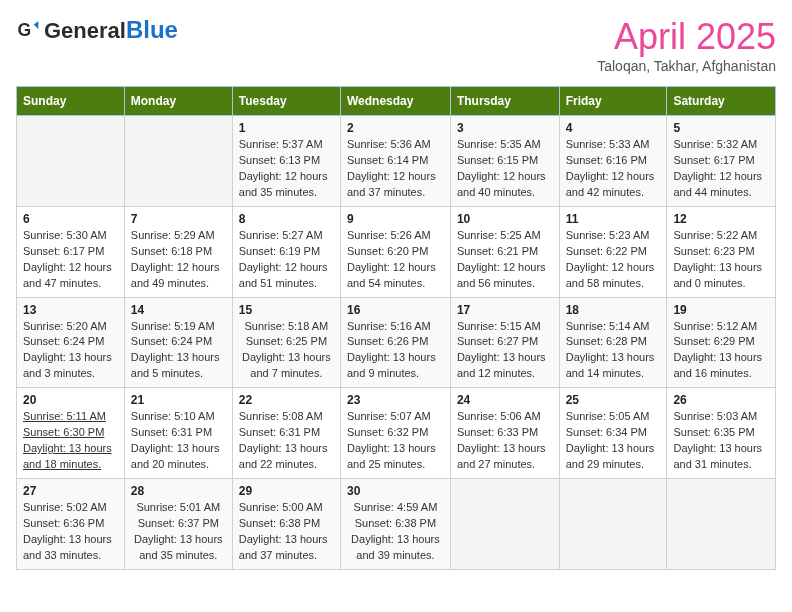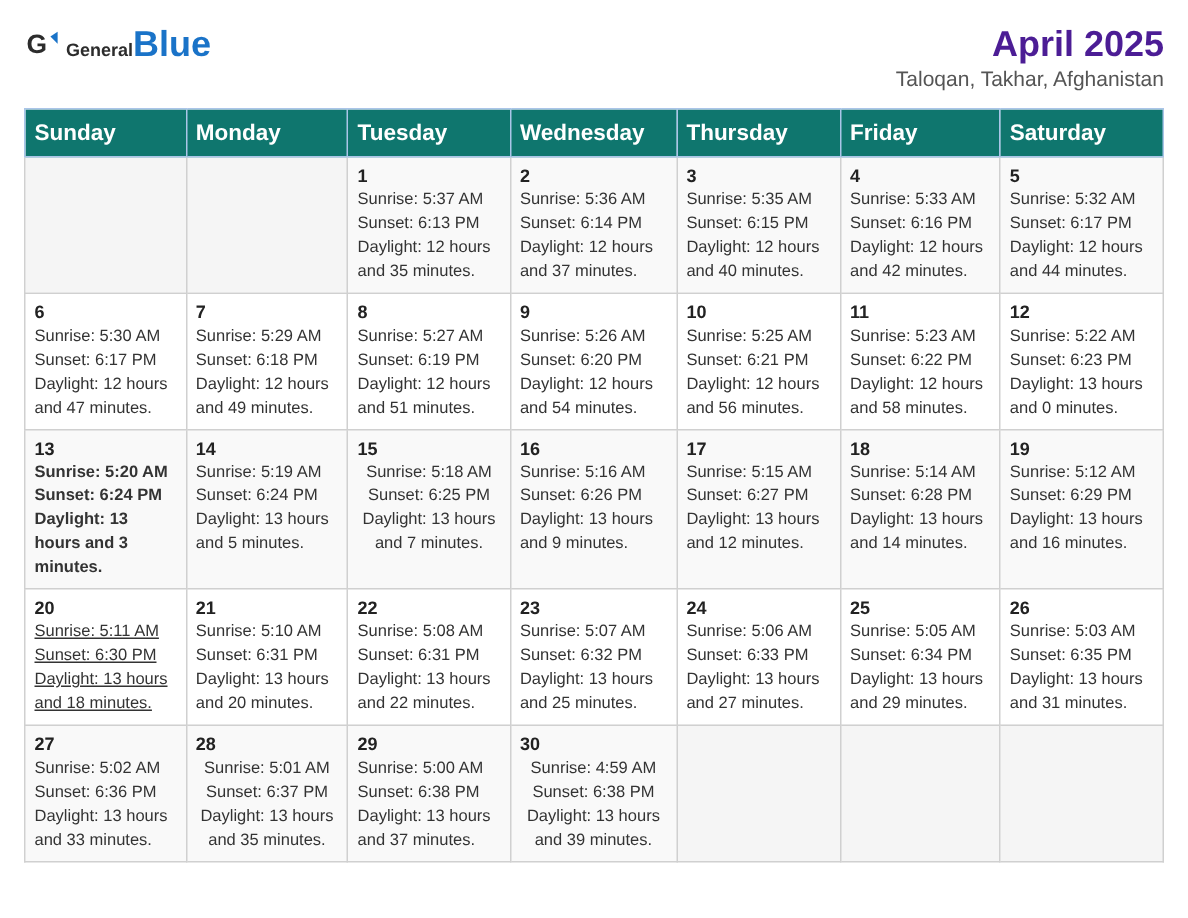--- a/index.html
+++ b/index.html
@@ -15,56 +15,56 @@
       justify-content: space-between;
       align-items: flex-start;
       margin-bottom: 12px;
     }
     .logo {
       display: flex;
       align-items: center;
       gap: 4px;
     }
     .logo-text-general {
-      font-size: 12px;
+      font-size: 22px;
       font-weight: bold;
       color: #2c2c2c;
     }
     .logo-text-blue {
       font-size: 24px;
       font-weight: bold;
       color: #1a73c8;
     }
     .logo-icon {
       width: 24px;
       height: 24px;
     }
     .title-section {
       text-align: right;
     }
     .month-title {
-      font-size: 24px;
-      font-weight: bold;
-      color: #4c1d95;
+      font-size: 36px;
+      font-weight: normal;
+      color: #ec4899;
     }
     .location-subtitle {
       font-size: 14px;
       color: #555;
     }
     .calendar-table {
       width: 100%;
       border-collapse: collapse;
       font-size: 11px;
     }
     .calendar-table thead th {
-      background-color: #0f766e;
+      background-color: #4d7c0f;
       color: #fff;
       padding: 7px 6px;
       text-align: left;
-      font-size: 15px;
+      font-size: 12px;
       font-weight: bold;
       border: 1px solid #aac5e8;
     }
     .calendar-table tbody td {
       border: 1px solid #d0d0d0;
       vertical-align: top;
       padding: 5px 6px;
       width: 113px;
       min-height: 80px;
       background: #fff;
@@ -196,21 +196,21 @@
         <td>
           <div class="day-number">12</div>
           <div class="day-info" style="white-space: pre-line;">Sunrise: 5:22 AM
 Sunset: 6:23 PM
 Daylight: 13 hours and 0 minutes.</div>
         </td>
       </tr>
       <tr>
         <td>
           <div class="day-number">13</div>
-          <div class="day-info" style="white-space: pre-line; font-weight: bold;">Sunrise: 5:20 AM
+          <div class="day-info" style="white-space: pre-line;">Sunrise: 5:20 AM
 Sunset: 6:24 PM
 Daylight: 13 hours and 3 minutes.</div>
         </td>
         <td>
           <div class="day-number">14</div>
           <div class="day-info" style="white-space: pre-line;">Sunrise: 5:19 AM
 Sunset: 6:24 PM
 Daylight: 13 hours and 5 minutes.</div>
         </td>
         <td>

